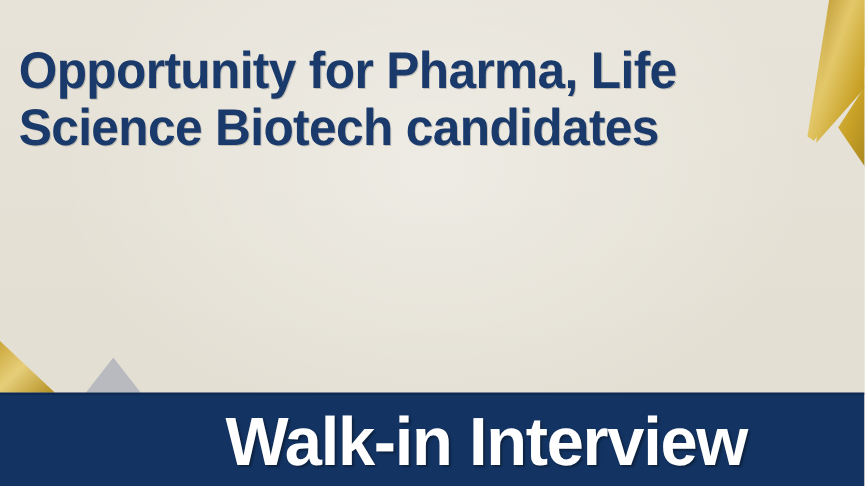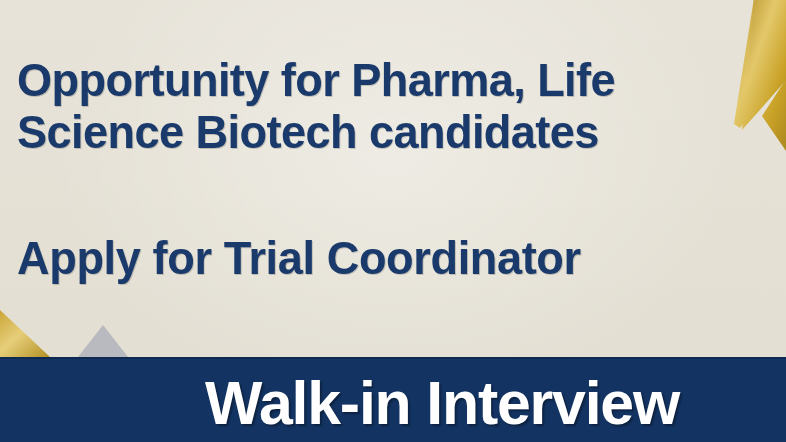--- a/index.html
+++ b/index.html
@@ -61,21 +61,21 @@
     top: 322px;
     width: 100px;
     height: 38px;
     pointer-events: none;
   }
 
   
   .headline-block {
     position: absolute;
     left: 17px;
-    top: 54px;
+    top: 38px;
     width: 760px;
   }
   .headline-line {
     color: #1A3A6B;
     font-size: 47px;
     line-height: 52px;
     font-weight: bold;
     letter-spacing: -0.6px;
     white-space: nowrap;
     text-shadow: 1px 1px 0 rgba(0,0,0,0.18);
@@ -167,21 +167,18 @@
     <svg width="100" height="38" viewBox="0 0 100 38" preserveAspectRatio="none">
       <polygon points="43,3 68,35 18,35" fill="#B8BAC0"></polygon>
     </svg>
   </div>
 
   <div class="headline-block">
     <div class="headline-line">Opportunity for Pharma, Life</div>
     <div class="headline-line">Science Biotech candidates</div>
   </div>
 
-  <div class="subhead-block">
-    <div class="subhead-line">Apply for Trial Coordinator</div>
-  </div>
 
   <div class="footer-bar">
     <div class="footer-text">Walk-in Interview</div>
   </div>
 
 </div>
 
 </body></html>

